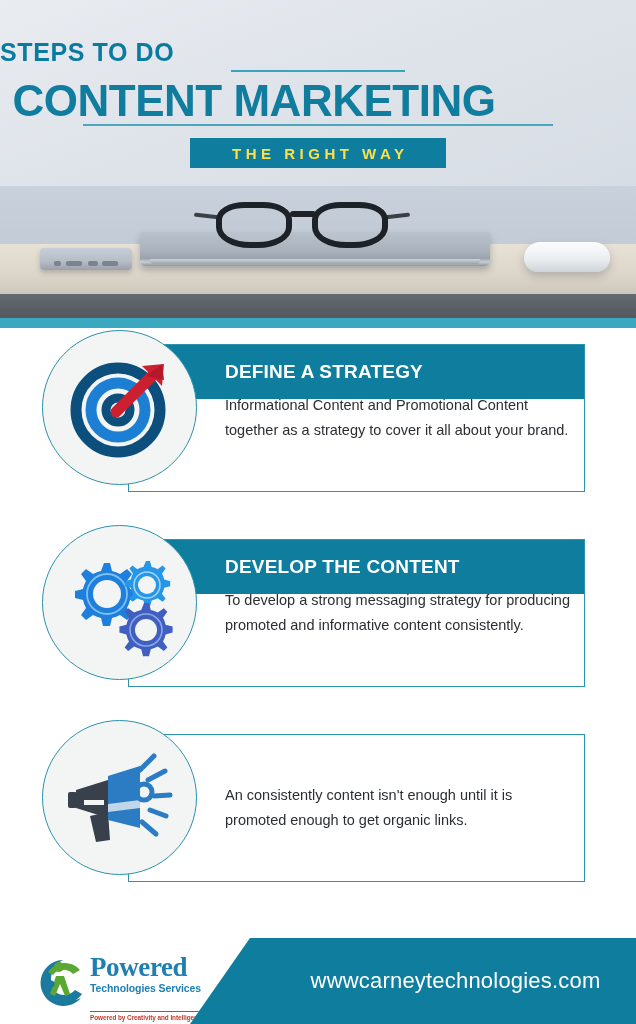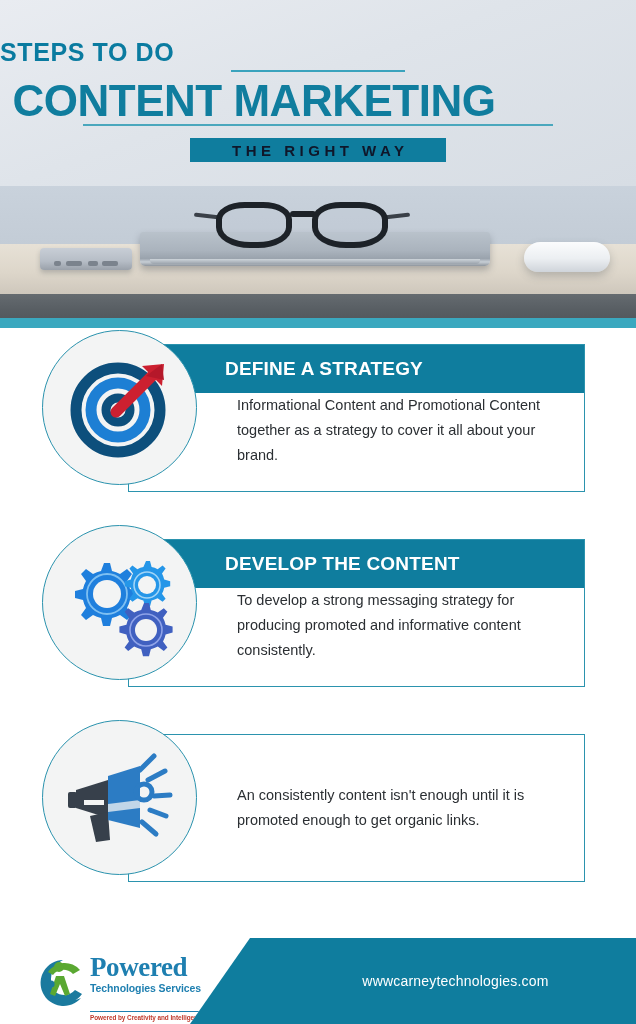--- a/index.html
+++ b/index.html
@@ -34,24 +34,24 @@
     color: #107d9e; line-height: 1.05;
     transform: scaleX(1.0);
     font-family: "Liberation Sans Narrow","Liberation Sans",sans-serif;
   }
   .headline-underline {
     position: absolute; left: 50%; transform: translateX(-50%);
     top: 124px; width: 470px; height: 2px; background: #4aa7bd;
   }
   .badge {
     position: absolute; left: 50%; transform: translateX(-50%);
-    top: 138px; width: 256px; height: 24px;
+    top: 138px; width: 256px; height: 30px;
     background: #0f7d9e;
     display: flex; align-items: center; justify-content: center;
-    color: #0f172a; font-size: 15px; font-weight: bold; letter-spacing: 4.5px;
+    color: #fde047; font-size: 15px; font-weight: bold; letter-spacing: 4.5px;
     text-indent: 4.5px;
   }
 
   
   .hero {
     position: absolute; left: 0; top: 186px; width: 636px; height: 132px;
     overflow: hidden;
     background: linear-gradient(180deg,#cdd5dd 0%, #c6ced8 38%, #c2cad4 44%,
                  #e4ded3 45%, #e9e3d8 62%, #ded8cd 74%, #cfc9bf 80%,
                  #5d6368 82%, #585e63 100%);
@@ -126,32 +126,32 @@
 
   
   .cards { position:absolute; left:0; top:330px; width:636px; }
   .card { position:relative; height:195px; }
   .card-box {
     position:absolute; left:128px; top:14px; width:457px; height:148px;
     background:#ffffff;
     border:1px solid #2b93ae;
   }
   .card-head {
-    position:absolute; left:0; top:0; right:0; height:48px;
+    position:absolute; left:0; top:0; right:0; height:54px;
     background:#0f7d9e;
     display:flex; align-items:center;
   }
   .card-title {
     margin-left: 96px;
     color:#ffffff; font-size:19px; font-weight:bold; letter-spacing:.2px;
     font-family: "Liberation Sans Narrow","Liberation Sans",sans-serif;
   }
   .card-body {
     position:absolute; left:96px; top:48px; right:14px;
-    color:#2b2f33; font-size:14.5px; line-height:25px;margin-left:12px;
+    color:#2b2f33; font-size:14.5px; line-height:25px;
   }
   .circle {
     position:absolute; left:42px; top:0; width:155px; height:155px;
     border-radius:50%;
     background:#f3f4f4;
     border:1.5px solid #2b93ae;
     z-index:3;
     display:flex; align-items:center; justify-content:center;
     overflow:hidden;
   }
@@ -180,21 +180,21 @@
     border-bottom:1.4px solid #1e7fb0; padding-bottom:17px; margin-top:1px;
     letter-spacing:-.1px;
   }
   .logo-tag {
     font-size:6.4px; font-weight:bold; color:#c0392b; margin-top:2px;
     letter-spacing:-.05px;
   }
   .footer-url {
     position:absolute; left:255px; top:0; right:0; height:86px;
     display:flex; align-items:center; justify-content:center;
-    color:#ffffff; font-size:14px; letter-spacing:.2px;
+    color:#ffffff; font-size:22px; letter-spacing:.2px;
     padding-left: 20px;
   }
 </style>
 </head>
 <body>
 
 <div class="page">
 
   <div class="header">
     <div class="eyebrow">STEPS TO DO</div>

